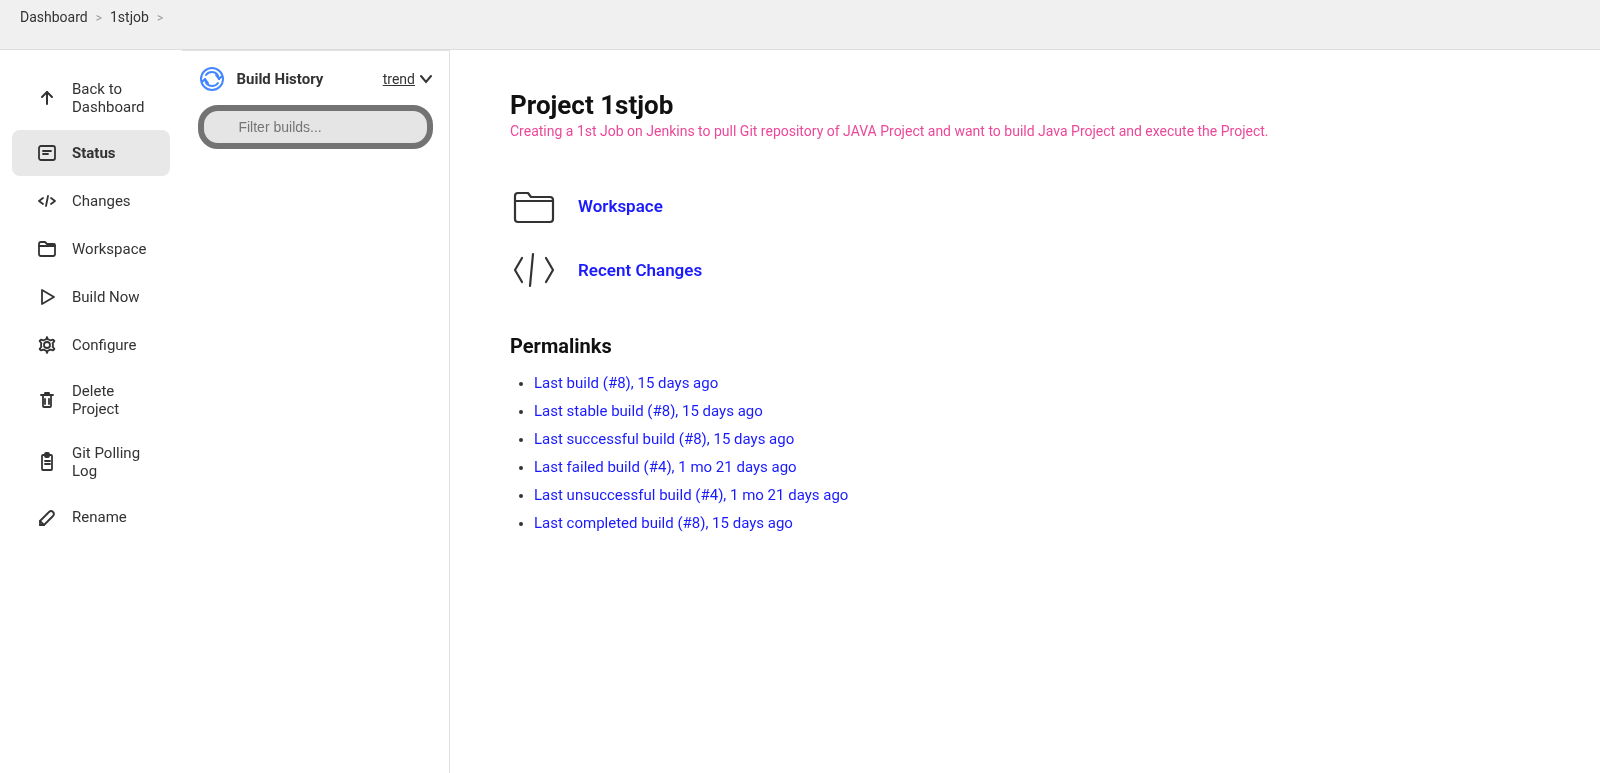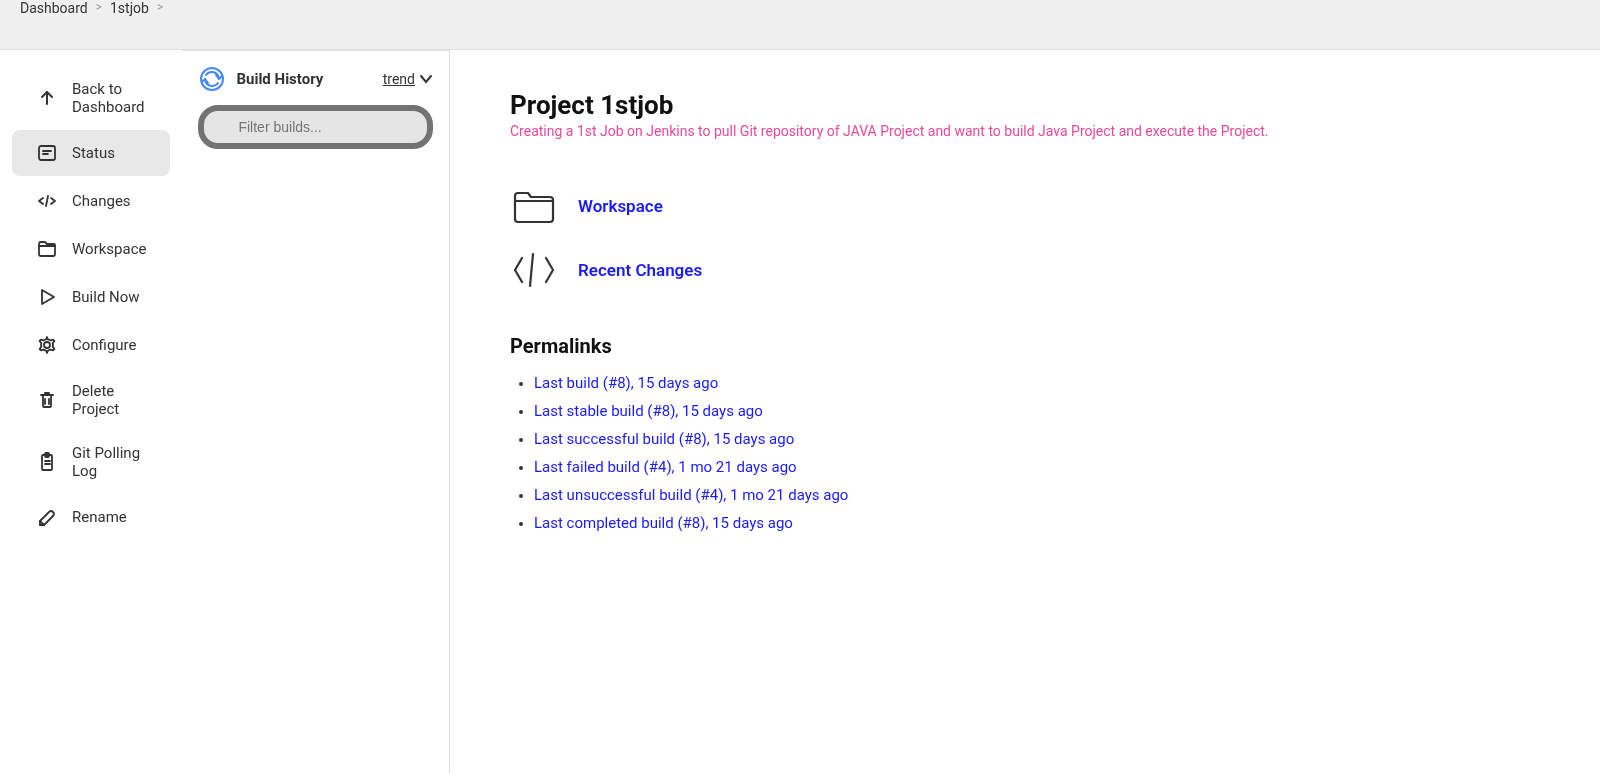--- a/index.html
+++ b/index.html
@@ -2,23 +2,23 @@
 <html><head>
   <meta charset="utf-8">
   <style>
     * { box-sizing: border-box; margin: 0; padding: 0; }
     body { font-family: -apple-system, BlinkMacSystemFont, 'Segoe UI', Roboto, sans-serif; background: #fff; color: #333; font-size: 14px; }
 
     
     .breadcrumb-bar {
       background: #f0f0f0;
       border-bottom: 1px solid #ddd;
-      padding: 0 20px;
-      display: flex;
-      align-items: flex-start;
+      padding: 24px 20px;
+      display: flex;
+      align-items: flex-end;
       gap: 8px;
       font-size: 14px;
       color: #333;
       height: 50px;
     }
     .breadcrumb-bar .sep { color: #999; font-size: 12px; }
 
     
     .layout {
       display: flex;
@@ -46,21 +46,21 @@
       align-items: center;
       gap: 14px;
       padding: 12px 24px;
       cursor: pointer;
       border-radius: 8px;
       margin: 2px 12px;
       font-size: 15px;
       color: #333;
       transition: background 0.15s;
     }
-    .sidebar-item.active { background: #e8e8e8; font-weight: 400; }
+    .sidebar-item.active { background: #e8e8e8; font-weight: 700; }
 
     .sidebar-item .icon {
       width: 22px;
       height: 22px;
       display: flex;
       align-items: center;
       justify-content: center;
       flex-shrink: 0;
     }
 

